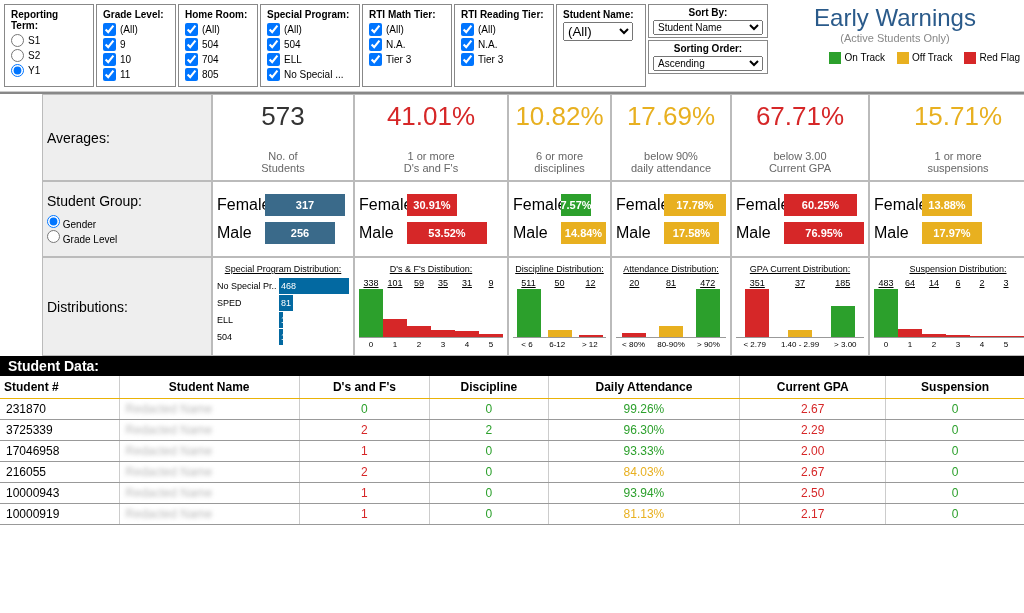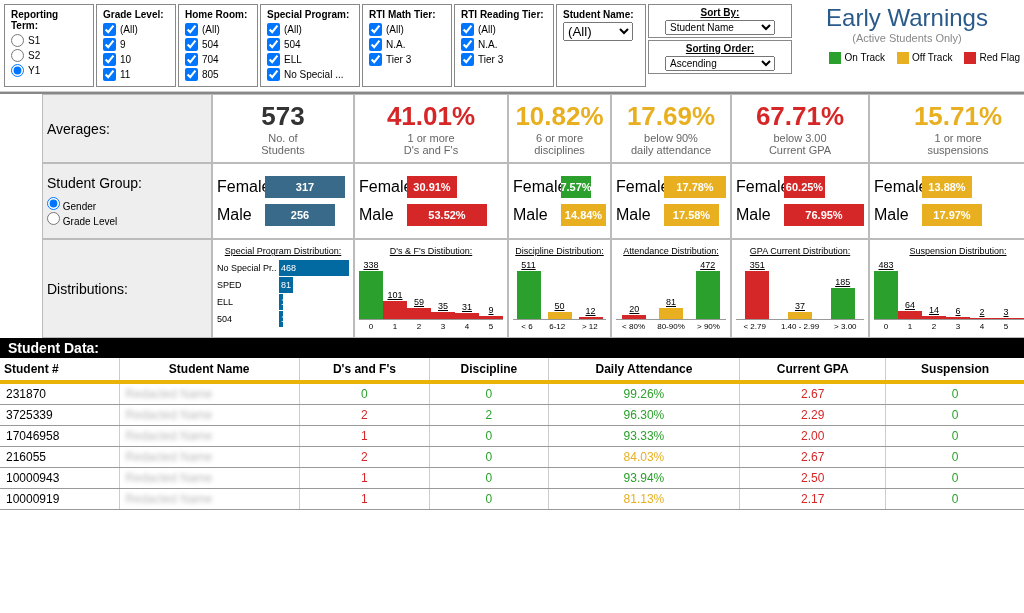--- a/index.html
+++ b/index.html
@@ -2,56 +2,56 @@
 <html><head>
 <meta charset="utf-8">
 <style>
   * { box-sizing: border-box; margin: 0; padding: 0; }
   body { font-family: Arial, sans-serif; font-size: 11px; background: #fff; width: 1024px; }
   .top-row { display: flex; gap: 2px; padding: 4px; border-bottom: 1px solid #ccc; }
   .filter-box { border: 1px solid #888; padding: 4px 6px; background: #fff; }
   .filter-title { font-weight: bold; font-size: 10px; margin-bottom: 2px; }
   .filter-opt { display: flex; align-items: center; gap: 4px; font-size: 10px; padding: 1px 0; }
   .filter-opt input { margin: 0; }
-  .sort-box { border: 1px solid #888; padding: 2px 16px; text-align: center; text-decoration: underline; }
+  .sort-box { border: 1px solid #888; padding: 2px 4px; text-align: center; }
   .sort-box select { width: 110px; font-size: 10px; }
   .title-box { flex: 1; text-align: center; }
   .title { color: #2a5a8a; font-size: 24px; font-weight: 500; }
   .subtitle { color: #888; font-size: 11px; }
   .legend { margin-top: 8px; font-size: 10px; display: flex; justify-content: flex-end; gap: 12px; }
   .lg-sq { display: inline-block; width: 12px; height: 12px; vertical-align: middle; margin-right: 3px; }
   .green { background: #2ca02c; }
   .yellow { background: #e8b020; }
   .red { background: #d62728; }
   .blue { background: #3a6a8a; }
   .grid { display: grid; grid-template-columns: 170px repeat(6, 1fr); border-top: 2px solid #888; padding-left: 42px; }
   .grid > div { border: 1px solid #bbb; padding: 6px 4px; }
   .rowlabel { background: #eee; display: flex; flex-direction: column; justify-content: center; font-size: 14px; font-weight: 500; }
   .avg-cell { text-align: center; }
-  .avg-num { font-size: 26px; font-weight: 700; margin-bottom: 0; }
+  .avg-num { font-size: 26px; font-weight: 400; margin-bottom: 18px; }
   .avg-desc { font-size: 11px; color: #666; }
   .c-black { color: #333; }
   .c-red { color: #d62728; }
   .c-yellow { color: #e8b020; }
   .c-green { color: #2ca02c; }
   .sg-row { display: flex; align-items: center; margin: 6px 0; gap: 6px; }
   .sg-label { width: 42px; font-size: 16px; }
   .sg-bar { height: 22px; display: flex; align-items: center; justify-content: center; color: #fff; font-weight: bold; font-size: 11px; }
   .dist-title { font-size: 9px; text-decoration: underline; text-align: center; margin-bottom: 4px; }
   .dist-chart { display: flex; align-items: flex-end; justify-content: space-around; height: 60px; border-bottom: 1px solid #999; }
-  .dist-bar { display: flex; flex-direction: column; align-items: center; justify-content: flex-end; height: 100%; }
+  .dist-bar { display: flex; flex-direction: column; align-items: center; justify-content: space-between; height: 100%; }
   .dist-bar-fill { width: 24px; }
   .dist-val { font-size: 9px; margin-bottom: 1px; text-decoration: underline; }
   .dist-labels { display: flex; justify-content: space-around; font-size: 8px; margin-top: 2px; }
   .sp-dist-row { display: flex; align-items: center; font-size: 9px; margin: 1px 0; }
   .sp-dist-label { width: 62px; }
   .sp-dist-bar { height: 16px; background: #0369a1; color: #fff; font-size: 9px; display: flex; align-items: center; padding-left: 2px; }
   .data-header { background: #000; color: #fff; font-size: 14px; font-weight: bold; padding: 2px 8px; }
   .data-table { width: 100%; border-collapse: collapse; }
-  .data-table th { font-size: 12px; padding: 4px; border-bottom: 4px solid #eab308; border-left: 1px solid #ccc; }
+  .data-table th { font-size: 12px; padding: 4px; border-bottom: 1px solid #eab308; border-left: 1px solid #ccc; }
   .data-table td { font-size: 12px; padding: 3px 6px; border-bottom: 1px solid #999; border-left: 1px solid #ccc; text-align: center; }
   .data-table td:first-child, .data-table th:first-child { text-align: left; border-left: none; }
   .data-table td:nth-child(2) { text-align: left; }
   .blur { color: #bbb; filter: blur(2px); }
 </style>
 </head>
 <body>
 
 <div class="top-row">
   <div class="filter-box" style="width:90px">
@@ -259,21 +259,21 @@
         <div class="sg-bar yellow" style="width:62px">17.78%</div>
       </div>
       <div class="sg-row">
         <div class="sg-label">Male</div>
         <div class="sg-bar yellow" style="width:55px">17.58%</div>
       </div>
     </div>
     <div>
       <div class="sg-row">
         <div class="sg-label">Female</div>
-        <div class="sg-bar red" style="width:41px">60.25%</div>
+        <div class="sg-bar red" style="width:73px">60.25%</div>
       </div>
       <div class="sg-row">
         <div class="sg-label">Male</div>
         <div class="sg-bar red" style="width:80px">76.95%</div>
       </div>
     </div>
     <div>
       <div class="sg-row">
         <div class="sg-label">Female</div>
         <div class="sg-bar yellow" style="width:50px">13.88%</div>

